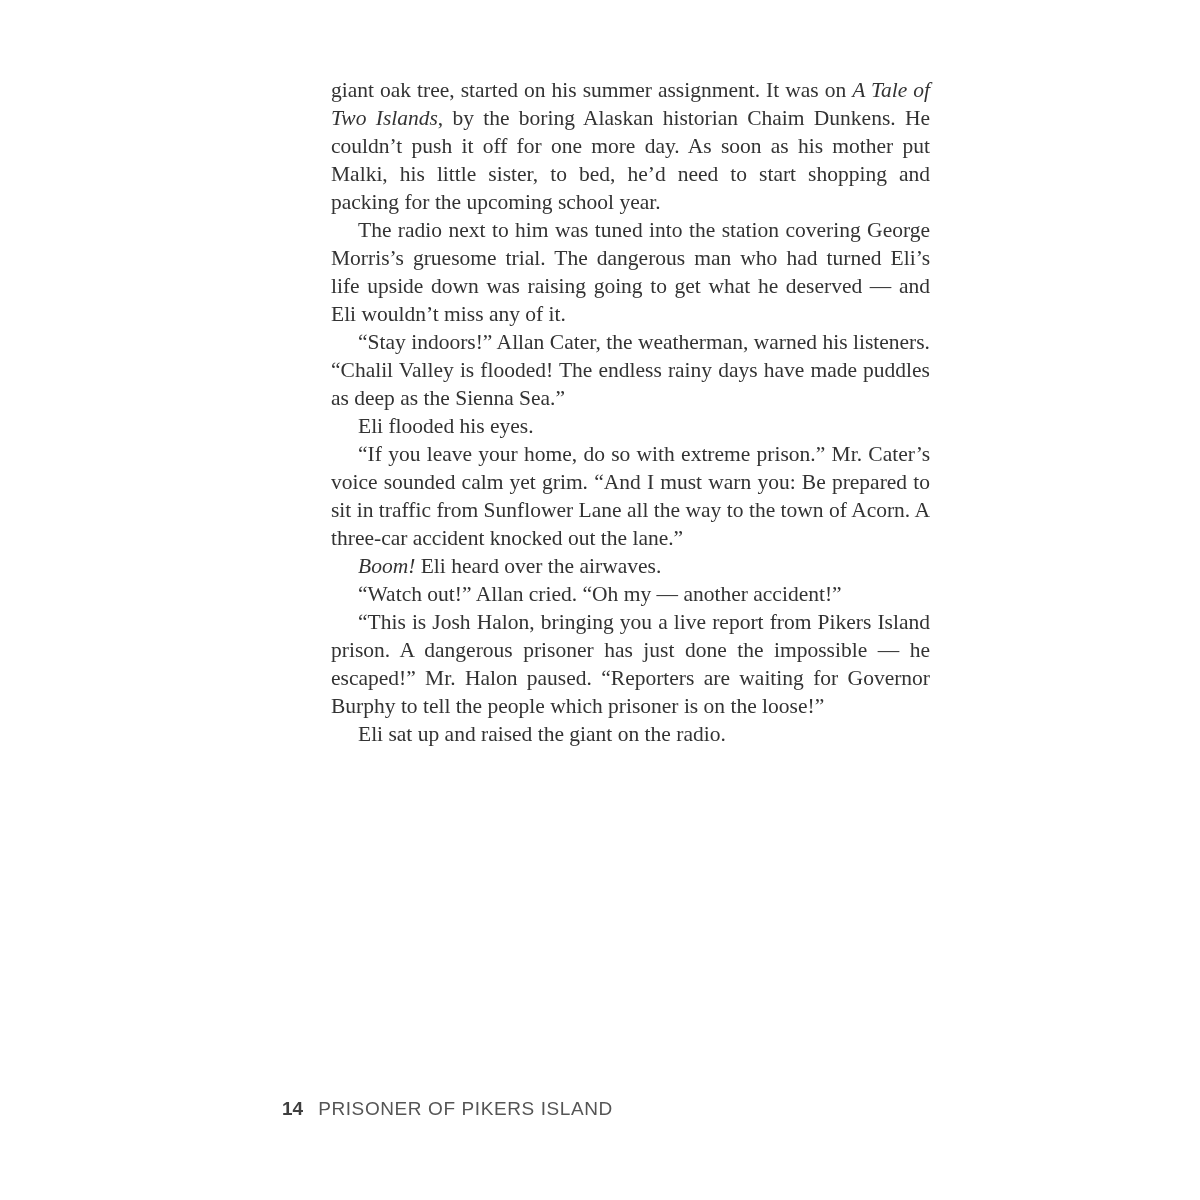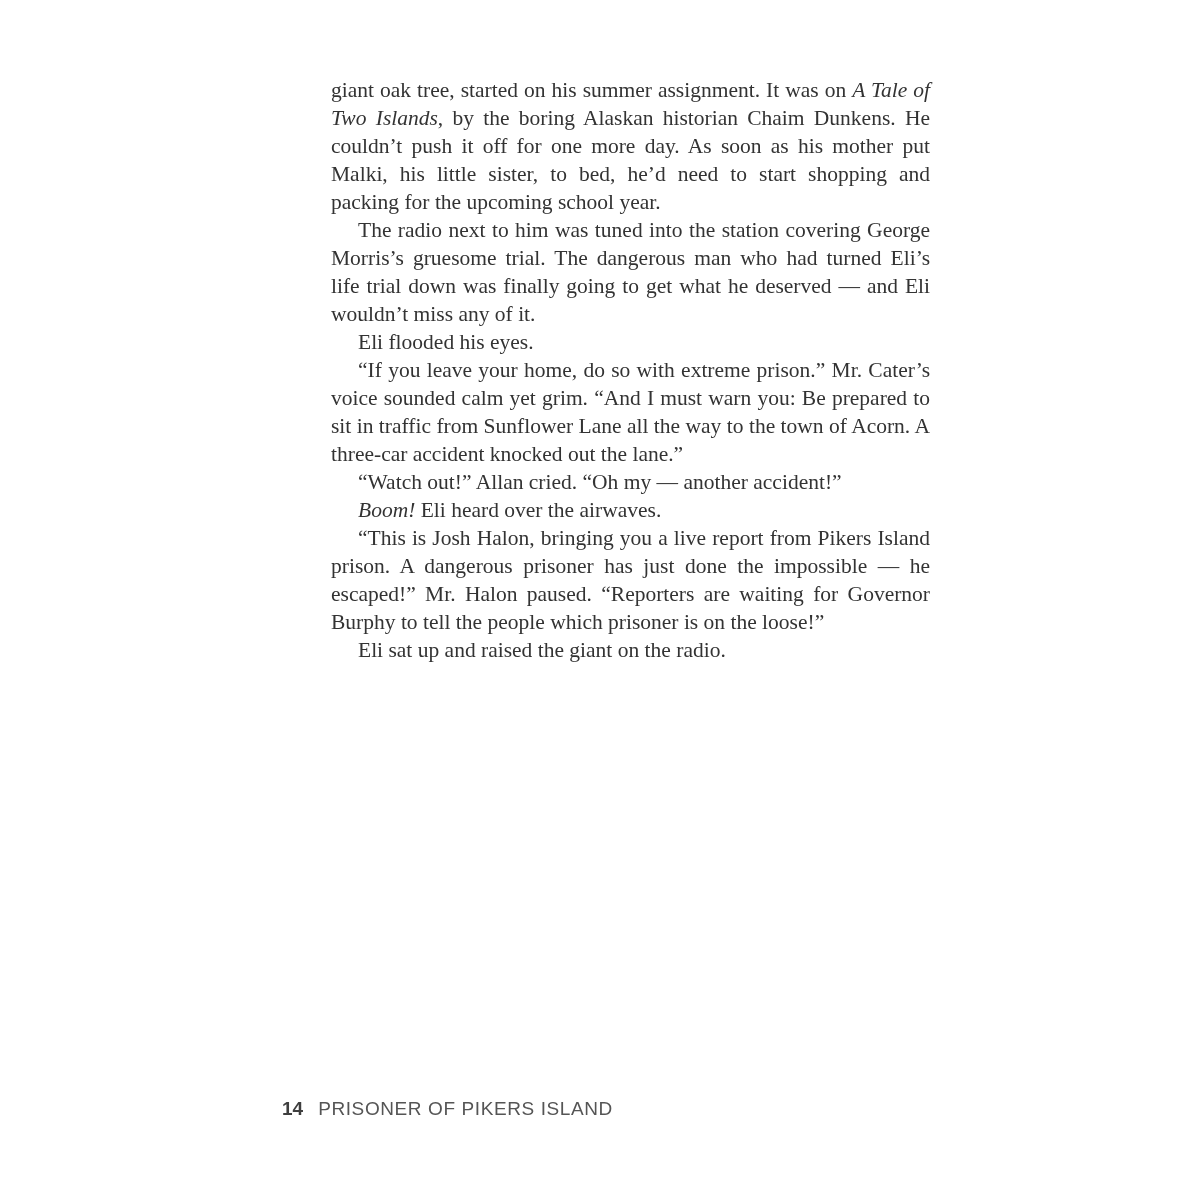--- a/index.html
+++ b/index.html
@@ -55,24 +55,25 @@
     letter-spacing: 0.6px;
     color: #555555;
   }
 </style>
 </head>
 <body>
 
 <div class="page">
   <div class="text-block" id="paragraphs">
       <p><span>giant oak tree, started on his summer assignment. It was on </span><em>A Tale of Two Islands</em><span>, by the boring Alaskan historian Chaim Dunkens. He couldn’t push it off for one more day. As soon as his mother put Malki, his little sister, to bed, he’d need to start shopping and packing for the upcoming school year.</span></p>
-      <p class="indent"><span>The radio next to him was tuned into the station covering George Morris’s gruesome trial. The dangerous man who had turned Eli’s life trial down was finally going to get what he deserved — and Eli wouldn’t miss any of it.</span></p>
+      <p class="indent"><span>The radio next to him was tuned into the station covering George Morris’s gruesome trial. The dangerous man who had turned Eli’s life upside down was raising going to get what he deserved — and Eli wouldn’t miss any of it.</span></p>
+      <p class="indent"><span>“Stay indoors!” Allan Cater, the weatherman, warned his listeners. “Chalil Valley is flooded! The endless rainy days have made puddles as deep as the Sienna Sea.”</span></p>
       <p class="indent"><span>Eli flooded his eyes.</span></p>
       <p class="indent"><span>“If you leave your home, do so with extreme prison.” Mr. Cater’s voice sounded calm yet grim. “And I must warn you: Be prepared to sit in traffic from Sunflower Lane all the way to the town of Acorn. A three-car accident knocked out the lane.”</span></p>
+      <p class="indent"><em>Boom!</em><span> Eli heard over the airwaves.</span></p>
       <p class="indent"><span>“Watch out!” Allan cried. “Oh my — another accident!”</span></p>
-      <p class="indent"><em>Boom!</em><span> Eli heard over the airwaves.</span></p>
       <p class="indent"><span>“This is Josh Halon, bringing you a live report from Pikers Island prison. A dangerous prisoner has just done the impossible — he escaped!” Mr. Halon paused. “Reporters are waiting for Governor Burphy to tell the people which prisoner is on the loose!”</span></p>
       <p class="indent"><span>Eli sat up and raised the giant on the radio.</span></p>
     </div>
   <div class="footer">
     <span class="page-num">14</span><span class="running-title">PRISONER OF PIKERS ISLAND</span>
   </div>
 </div>
 
 </body></html>

